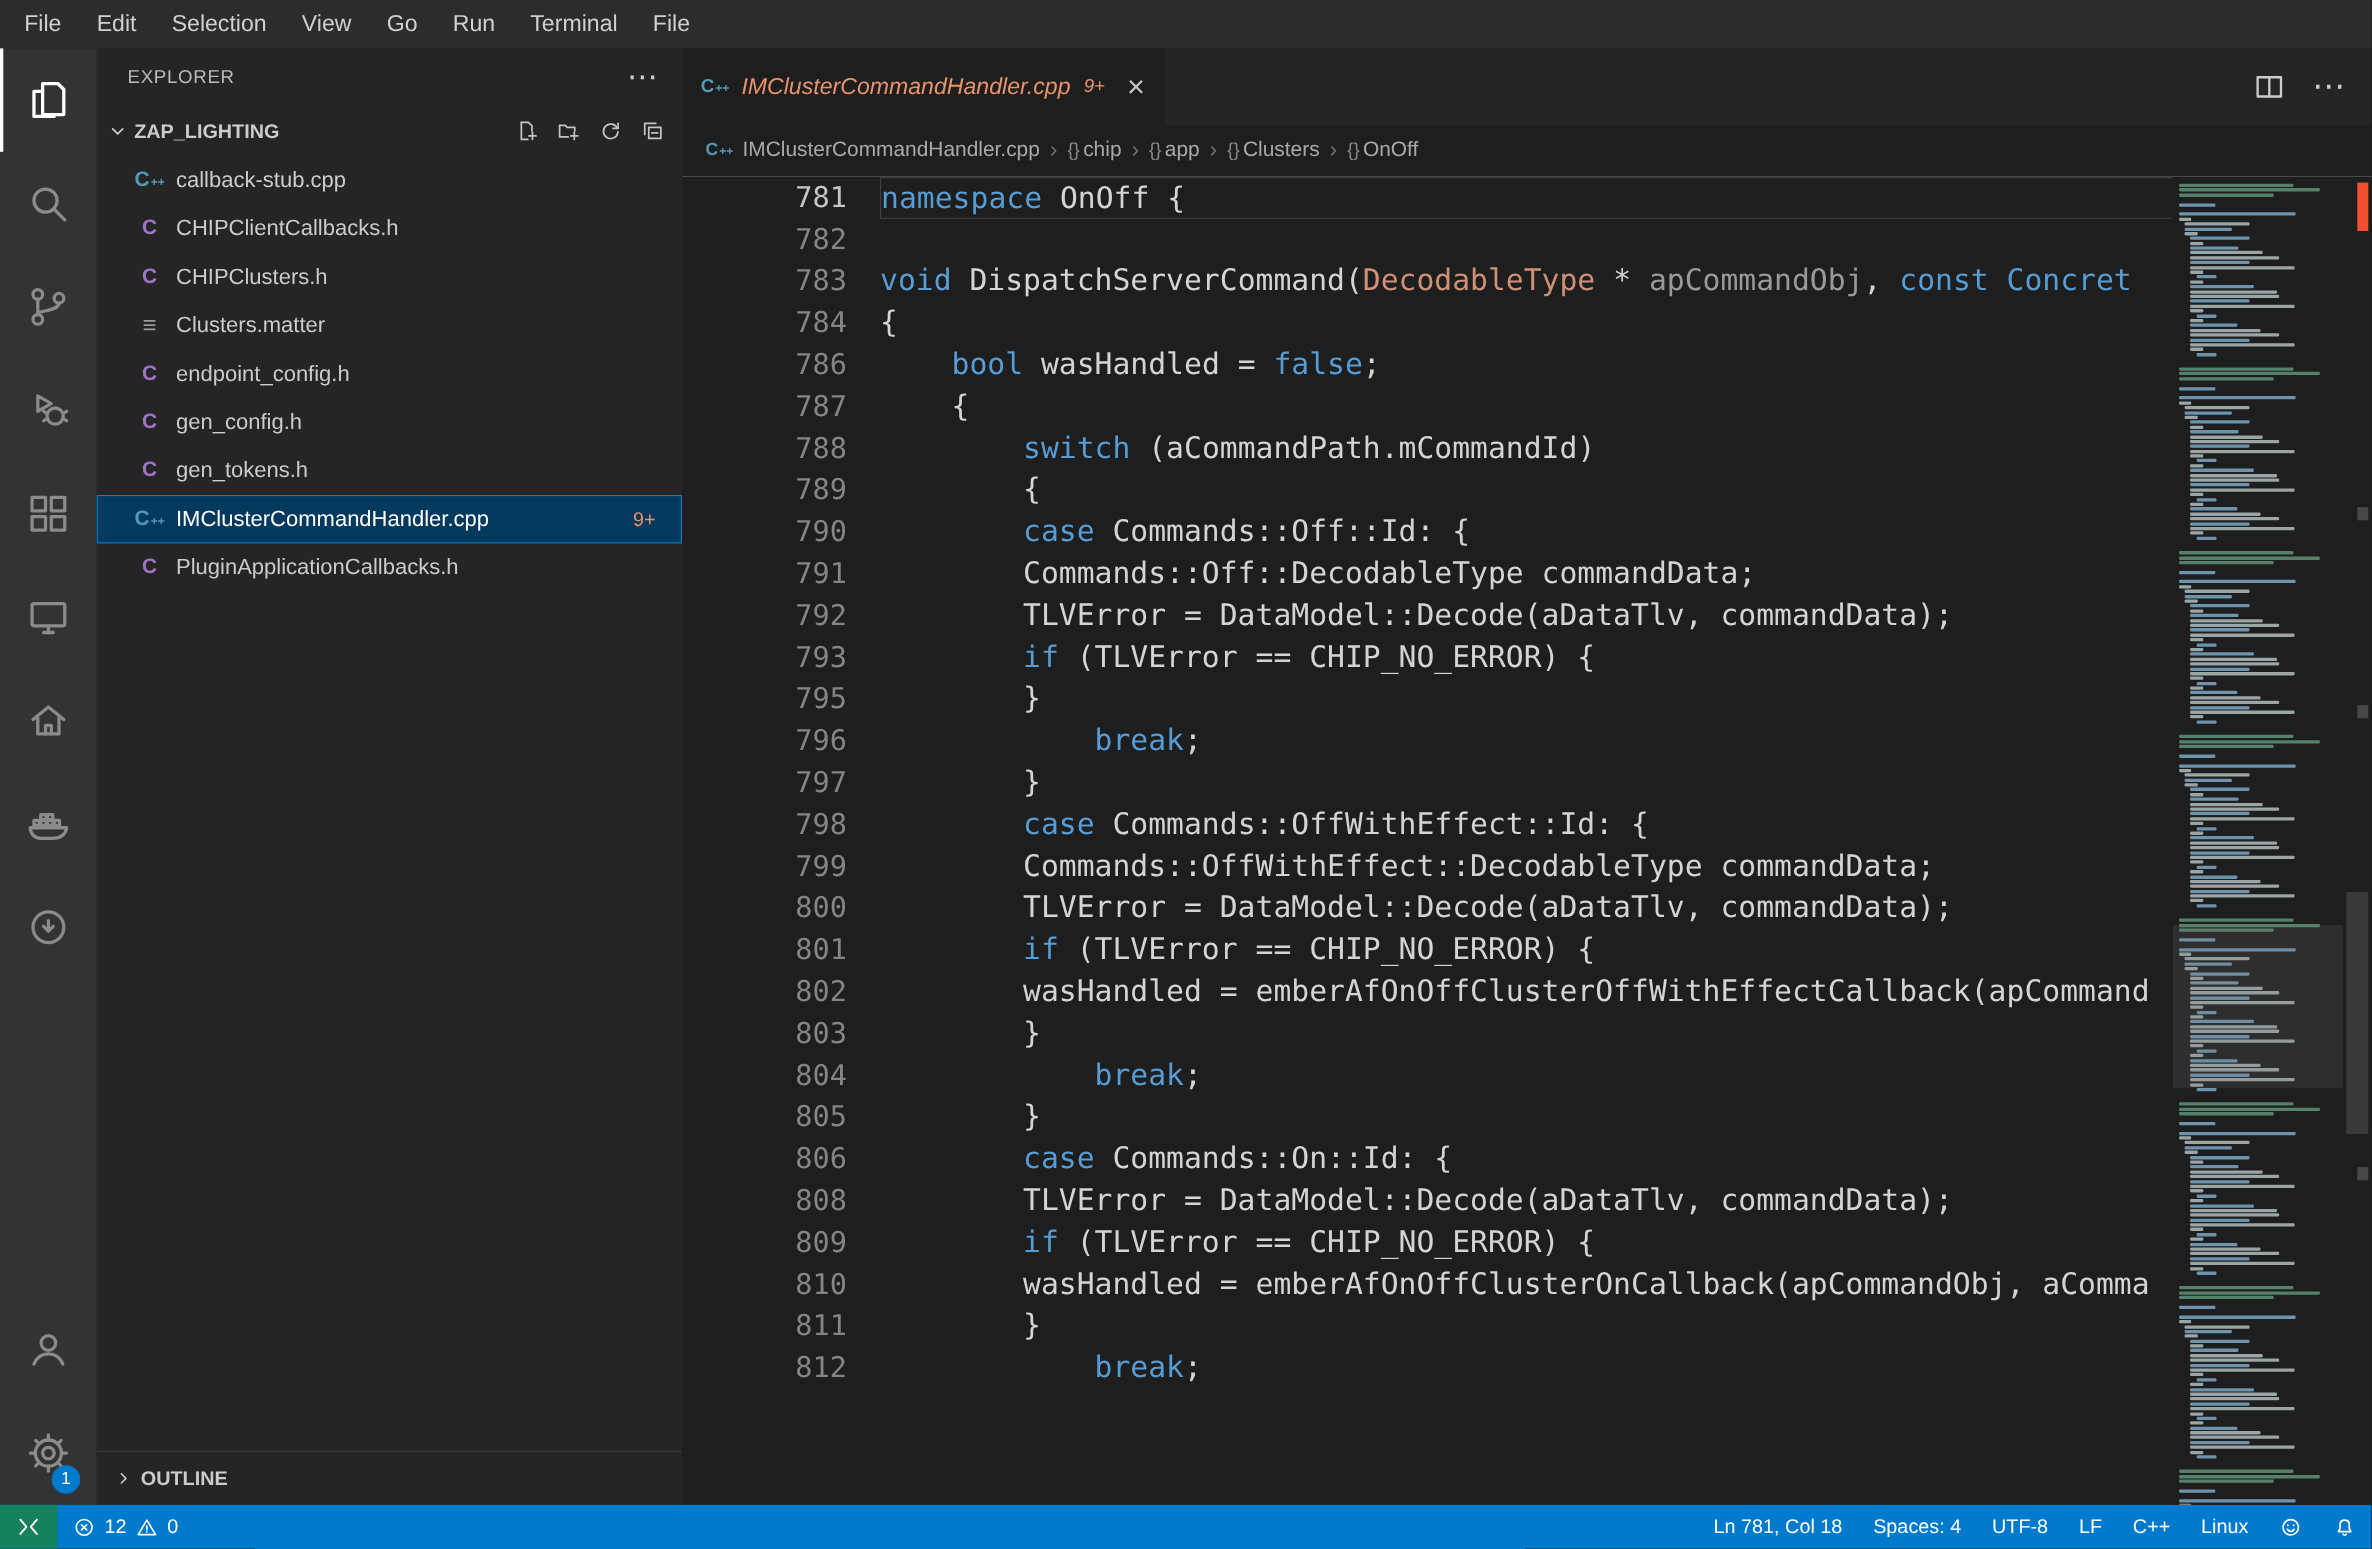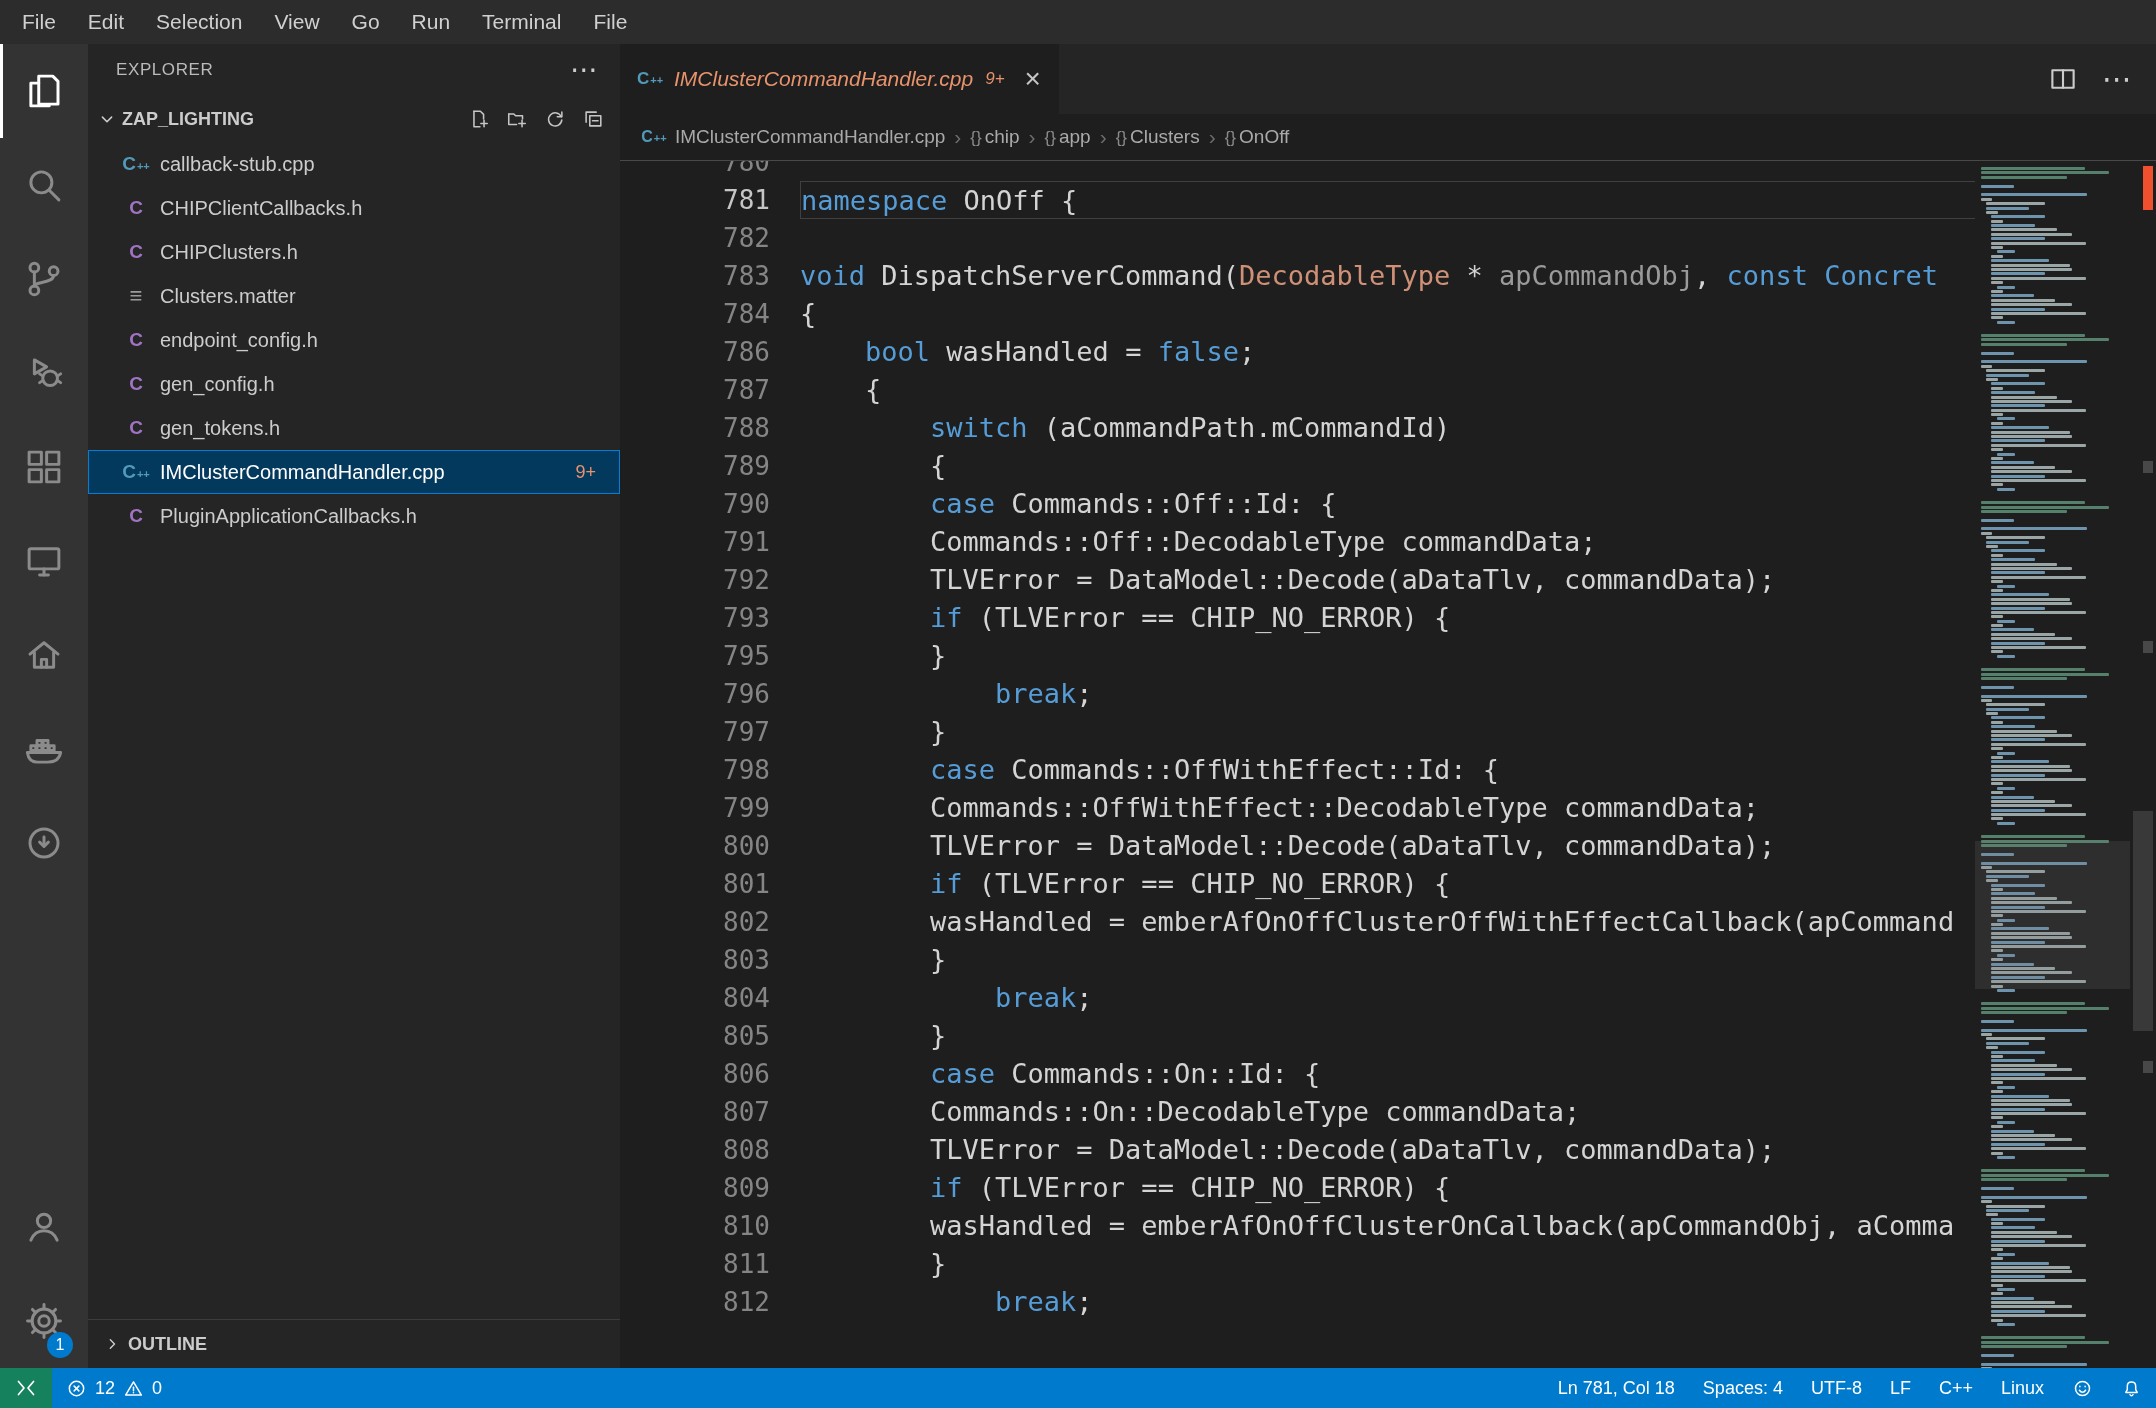--- a/index.html
+++ b/index.html
@@ -313,24 +313,20 @@
           <span class="bc-sep">›</span>
           <span><span class="bc-braces">{}</span>app</span>
           <span class="bc-sep">›</span>
           <span><span class="bc-braces">{}</span>Clusters</span>
           <span class="bc-sep">›</span>
           <span><span class="bc-braces">{}</span>OnOff</span>
         </div>
 
       <div class="code-area">
         <div class="code-scroll" id="code">
-            <div class="code-row" style="margin-top: -18px;">
-              <div class="ln">780</div>
-              <div class="lc"></div>
-            </div>
             <div class="code-row current">
               <div class="ln">781</div>
               <div class="lc"><span class="tk-kw">namespace</span><span class="tk-pl"> OnOff {</span></div>
             </div>
             <div class="code-row">
               <div class="ln">782</div>
               <div class="lc"></div>
             </div>
             <div class="code-row">
               <div class="ln">783</div>
@@ -412,24 +408,20 @@
               <div class="ln">804</div>
               <div class="lc"><span class="tk-pl">            </span><span class="tk-kw">break</span><span class="tk-pl">;</span></div>
             </div>
             <div class="code-row">
               <div class="ln">805</div>
               <div class="lc"><span class="tk-pl">        }</span></div>
             </div>
             <div class="code-row">
               <div class="ln">806</div>
               <div class="lc"><span class="tk-pl">        </span><span class="tk-kw">case</span><span class="tk-pl"> Commands::On::Id: {</span></div>
-            </div>
-            <div class="code-row">
-              <div class="ln">807</div>
-              <div class="lc"><span class="tk-pl">        Commands::On::DecodableType commandData;</span></div>
             </div>
             <div class="code-row">
               <div class="ln">808</div>
               <div class="lc"><span class="tk-pl">        TLVError = DataModel::Decode(aDataTlv, commandData);</span></div>
             </div>
             <div class="code-row">
               <div class="ln">809</div>
               <div class="lc"><span class="tk-pl">        </span><span class="tk-kw">if</span><span class="tk-pl"> (TLVError == CHIP_NO_ERROR) {</span></div>
             </div>
             <div class="code-row">

